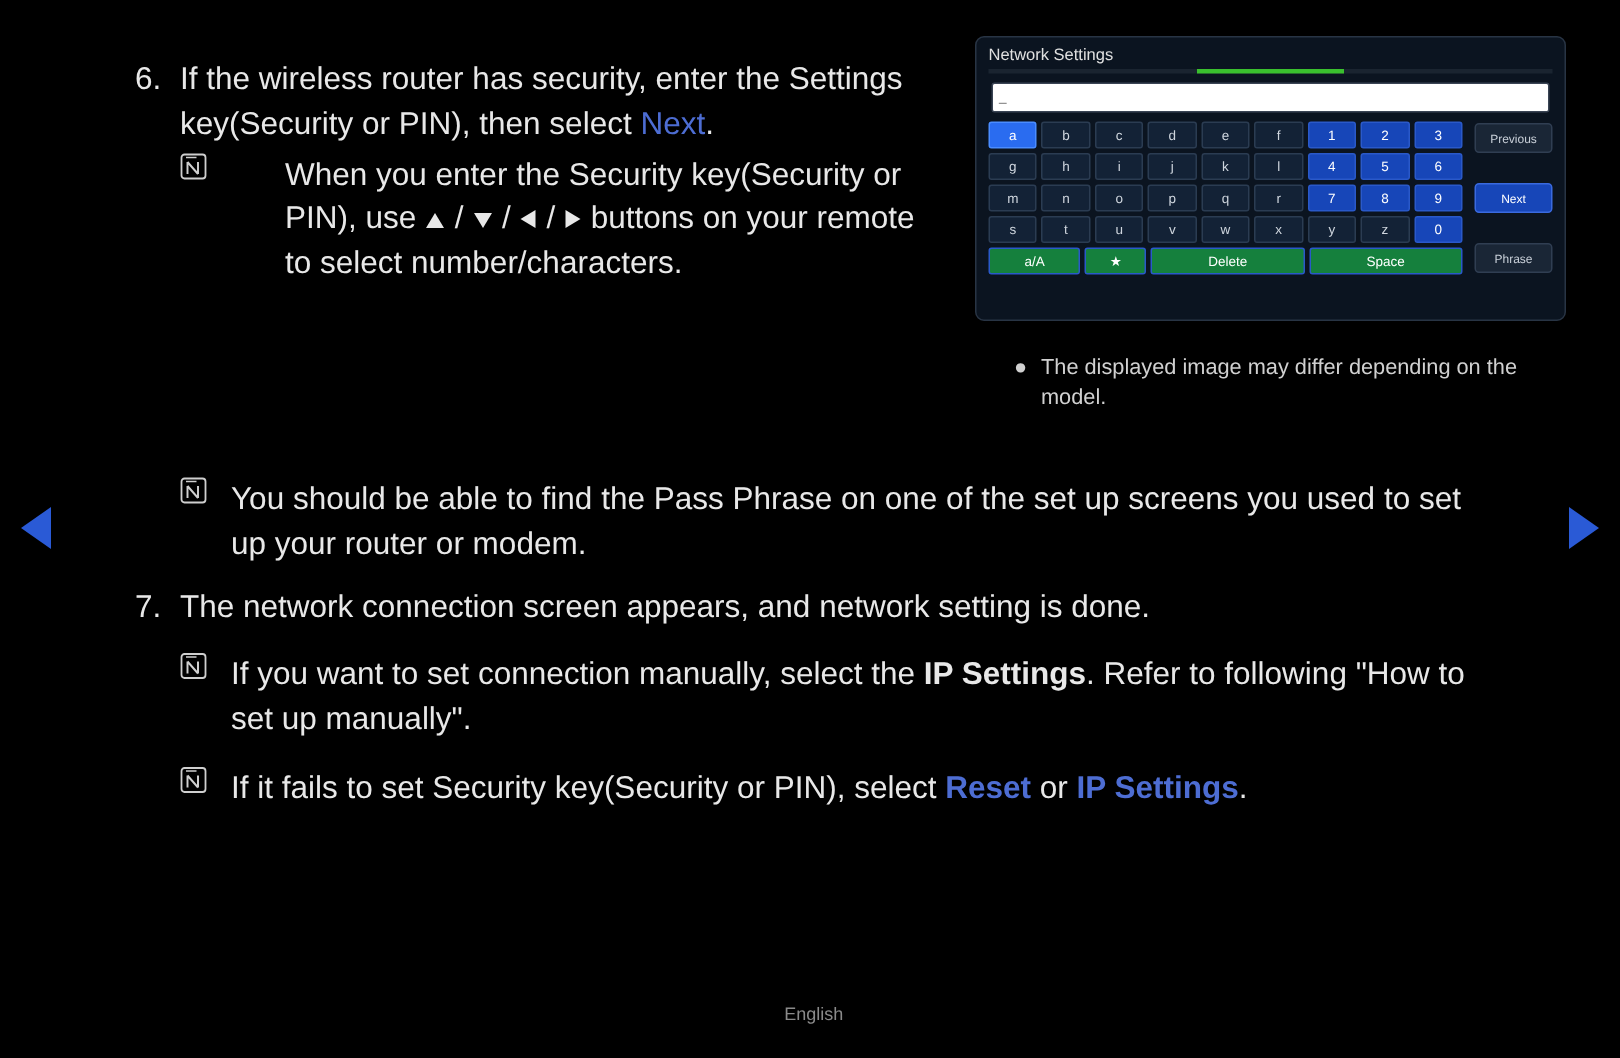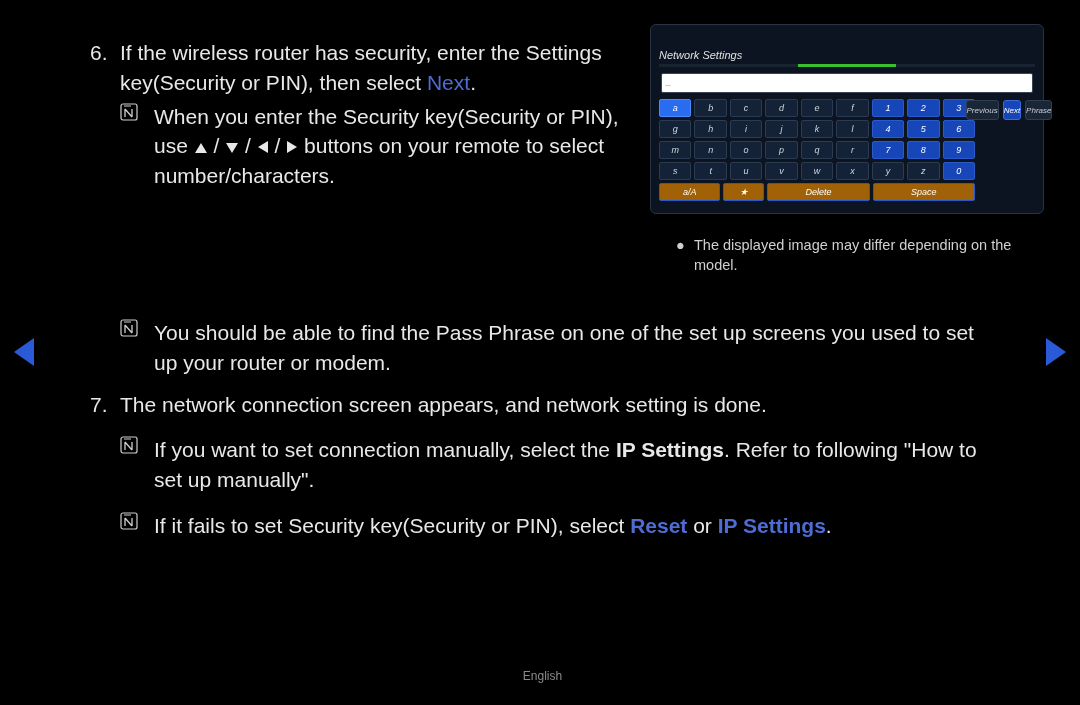--- a/index.html
+++ b/index.html
@@ -16,21 +16,21 @@
     position: absolute;
     left: 90px;
     top: 38px;
     width: 540px;
     font-size: 21px;
     font-weight: 300;
     line-height: 1.42;
   }
   .num-item { display: flex; margin-bottom: 4px; }
   .num { width: 30px; flex-shrink: 0; font-weight: 400; }
-  .sub-item { display: flex; margin-top: 4px; margin-left: 30px; }
+  .sub-item { display: flex; margin-top: 4px; margin-left: 30px; gap: 36px; }
   .sub-item-wide { display: flex; margin-top: 16px; margin-left: 30px; width: 870px; }
   .note-icon { width: 34px; flex-shrink: 0; font-size: 19px; }
   .accent { color: #4d6dd3; font-weight: 500; }
   .accent-b { color: #4d6dd3; font-weight: 700; }
   .bold { font-weight: 700; }
   .content-lower {
     position: absolute;
     left: 90px;
     top: 302px;
     width: 910px;
@@ -43,22 +43,21 @@
   
   .panel {
     position: absolute;
     left: 650px;
     top: 24px;
     width: 394px;
     height: 190px;
     background: #0b1420;
     border: 1px solid #283444;
     border-radius: 6px;
-    padding: 24px 8px 8px 8px;
-    font-style: italic;
+    padding: 6px 8px 8px 8px;
   }
   .panel-title { color: #e0e0e0; font-size: 11px; margin-bottom: 3px; }
   .progress {
     height: 3px;
     background: #1a2430;
     margin-bottom: 6px;
     position: relative;
   }
   .progress .bar {
     position: absolute; left: 37%; top:0; width: 26%; height: 100%;
@@ -99,33 +98,33 @@
   .key.blue { background: #1746b8; border-color:#2a59c9; color:#fff; }
   .key.selected { background: #2a6cf0; border-color:#4a8cff; color:#fff; }
   .bottom-row {
     display: grid;
     grid-template-columns: 1.2fr 0.8fr 2fr 2fr;
     gap: 3px;
     margin-top: 3px;
   }
   .fn-key {
     height: 18px;
-    background: #a16207;
+    background: #15803d;
     border: 1px solid #2a59c9;
     border-radius: 2px;
     color: #fff;
     font-size: 9px;
     display: flex; align-items:center; justify-content:center;
   }
   .side-col {
     width: 52px;
     display: flex;
-    gap: 4px;
+    flex-direction: column;
+    gap: 20px;
     padding-top: 1px;
-    justify-content: center;
   }
   .side-btn {
     height: 20px;
     background: #1a2636;
     border: 1px solid #303e52;
     border-radius: 3px;
     color: #c8cfd8;
     font-size: 8px;
     display:flex; align-items:center; justify-content:center;
   }

